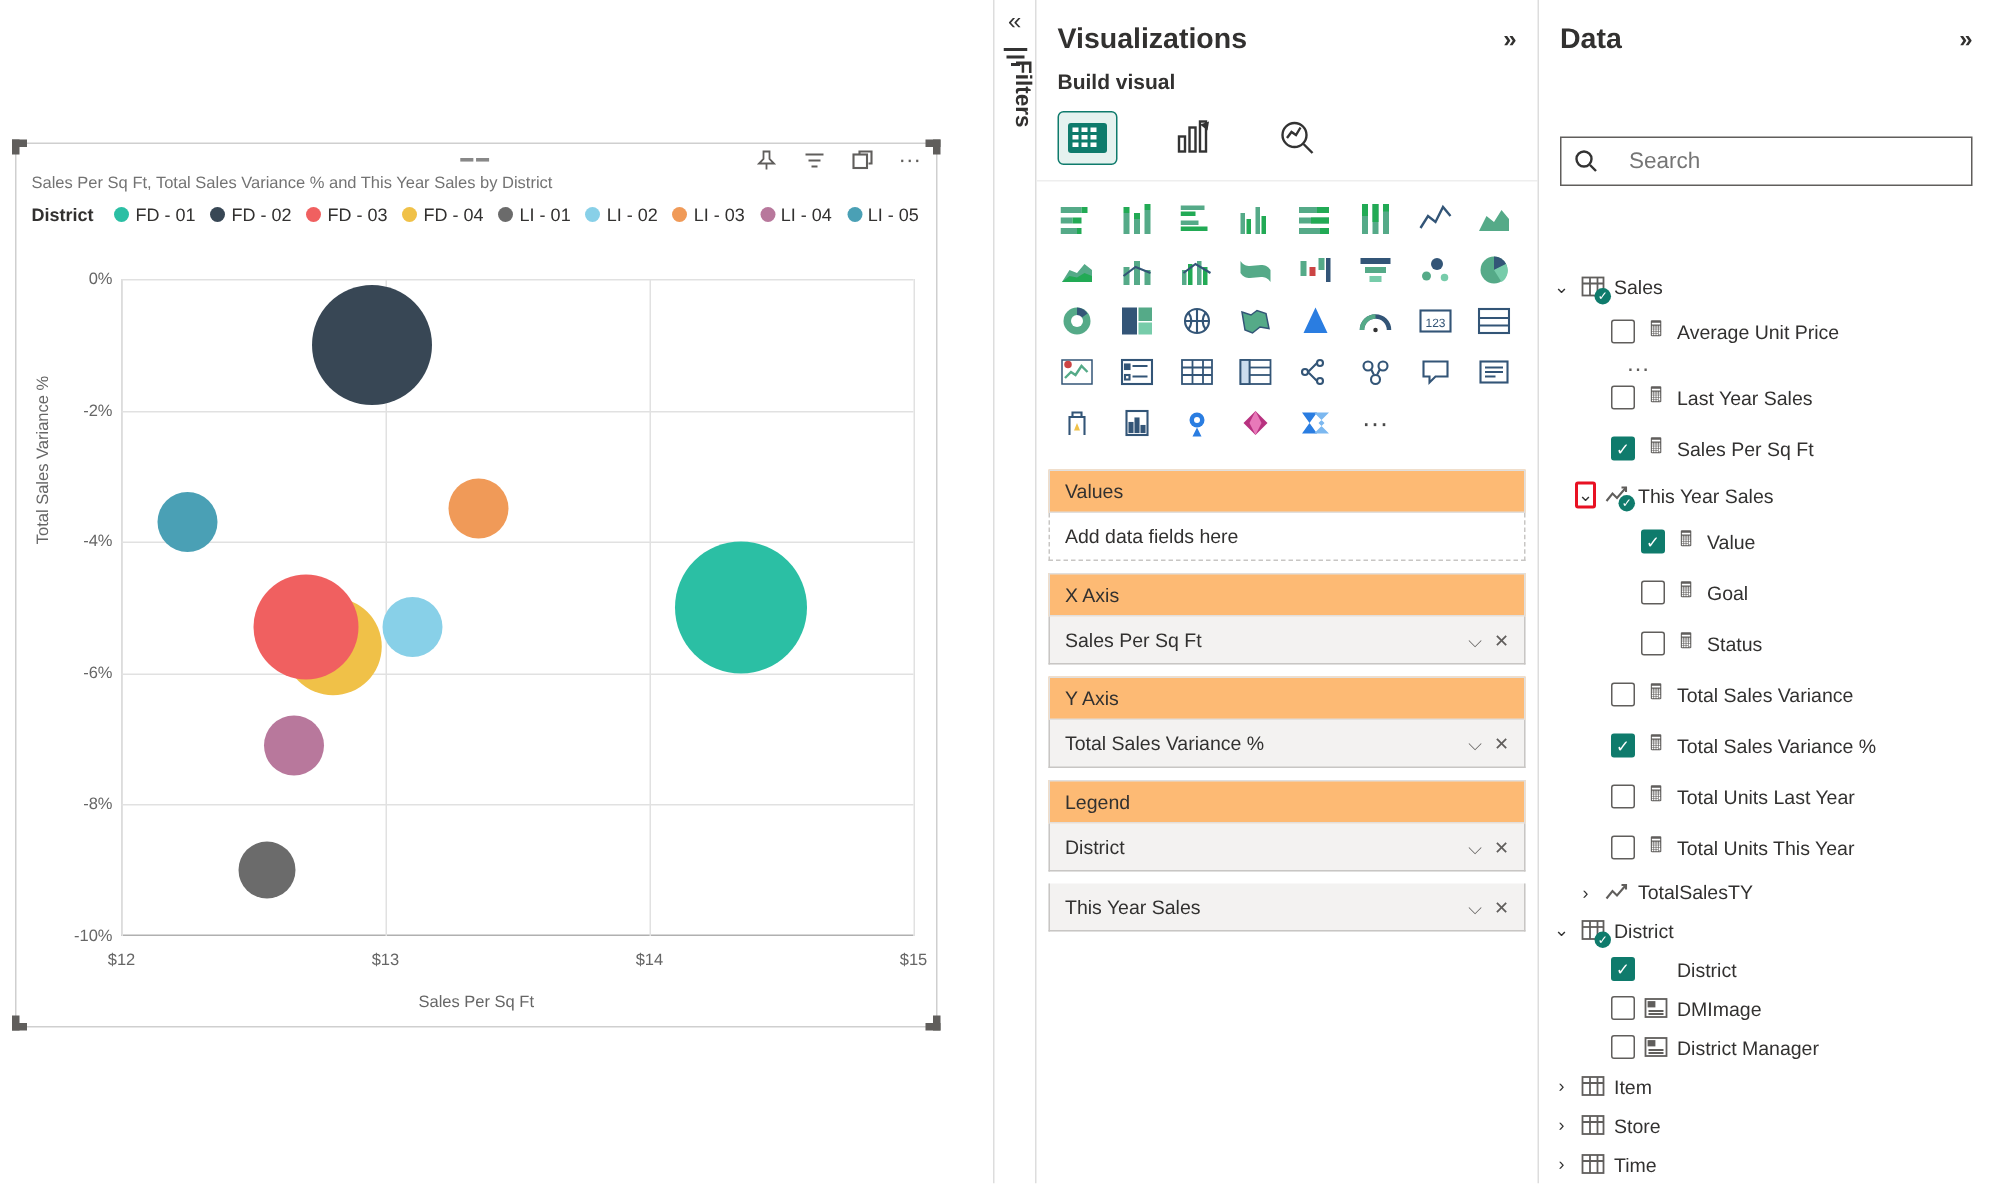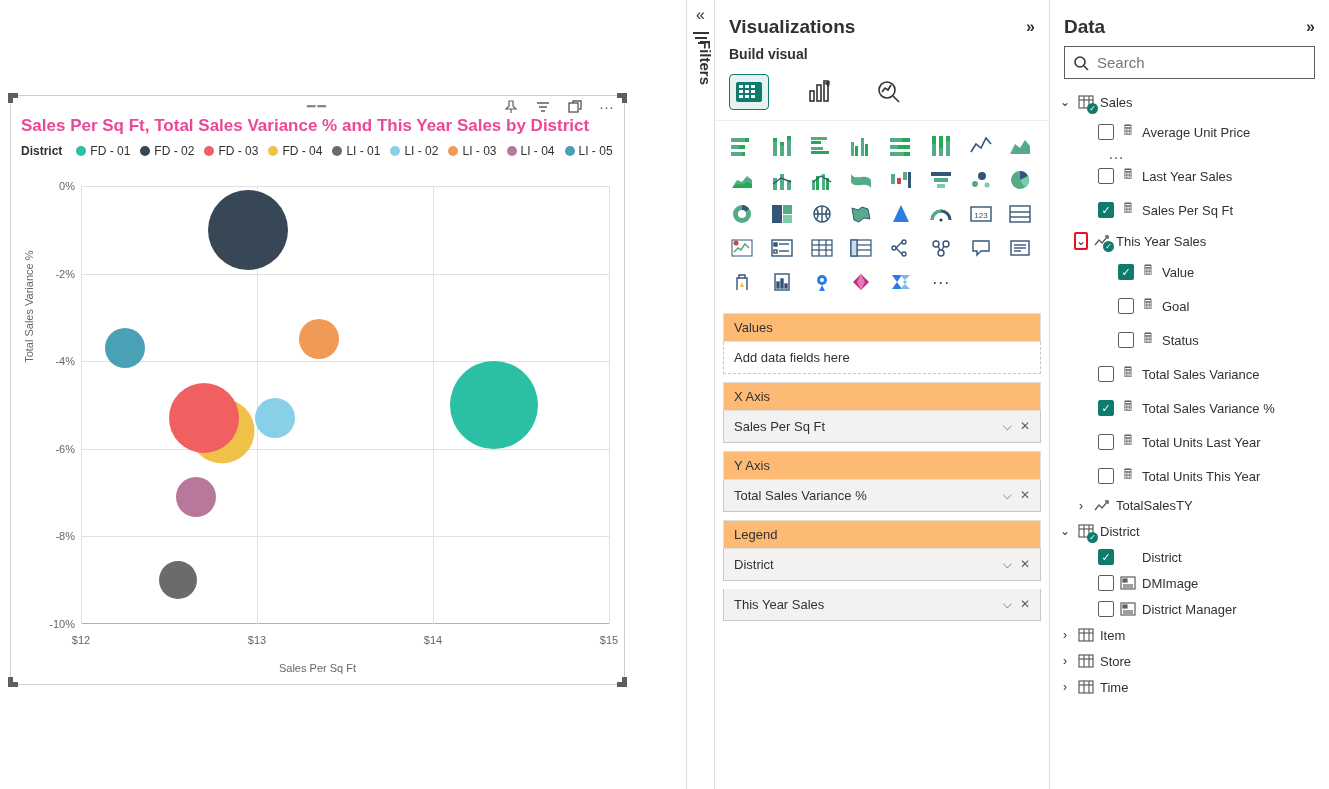--- a/index.html
+++ b/index.html
@@ -31,21 +31,21 @@
   .corner.bl { bottom: -3px; left: -3px; border-bottom-width: 5px; border-left-width: 5px; }
   .corner.br { bottom: -3px; right: -3px; border-bottom-width: 5px; border-right-width: 5px; }
   .drag-handle { text-align: center; color: #888; font-size: 14px; letter-spacing: 2px; padding-top: 2px; height:18px;}
   .chart-toolbar {
     position: absolute; right: 6px; top: 0;
     display: flex; gap: 16px; align-items: center;
     color: #605e5c; font-size: 15px;
     padding: 2px 4px;
   }
   .chart-toolbar span { cursor: pointer; }
-  .chart-title { font-size: 17px; color: #ec4899; padding: 2px 10px; font-weight: bold; }
+  .chart-title { font-size: 11px; color: #737373; padding: 2px 10px; }
   .legend { display: flex; flex-wrap: wrap; gap: 4px 10px; padding: 6px 10px; font-size: 12px; align-items: center;}
   .legend .label-head { font-weight: 600; margin-right: 4px; }
   .legend .item { display: flex; align-items: center; gap: 4px; }
   .legend .dot { width: 10px; height: 10px; border-radius: 50%; }
   .plot { position: absolute; left: 70px; right: 15px; top: 90px; bottom: 60px; }
   .grid-line-h, .grid-line-v { position: absolute; background: #e1e1e1; }
   .grid-line-h { height: 1px; left: 0; right: 0; }
   .grid-line-v { width: 1px; top: 0; bottom: 0; }
   .plot-border-left { position:absolute; left:0; top:0; bottom:0; width:1px; background:#b0b0b0;}
   .plot-border-bottom { position:absolute; left:0; right:0; bottom:0; height:1px; background:#b0b0b0;}
@@ -58,50 +58,50 @@
   .filters-rail { width: 28px; border-left: 1px solid #ddd; position: relative; background:#fff;}
   .filters-rail .chev { position:absolute; top:6px; left:0; right:0; text-align:center; font-size:16px; color:#333; cursor:pointer;}
   .filters-rail .vert {
     position:absolute; top:40px; left:0; right:0;
     writing-mode: vertical-rl; text-align:center; font-size:15px; font-weight:600; cursor:pointer;
   }
   .filters-rail .bars { position:absolute; top:32px; left:6px; }
 
   .pane { border-left: 1px solid #ddd; display:flex; flex-direction:column; }
   .viz-pane { width: 335px; }
-  .data-pane { width: 280px; }
+  .data-pane { width: 304px; justify-content: space-between; }
   .pane-header {
     display:flex; justify-content:space-between; align-items:center;
     padding: 16px 14px 8px 14px; font-size: 19px; font-weight: 600;
   }
   .pane-header .exp { font-size: 16px; cursor:pointer;}
   .sub-header { font-size: 14px; font-weight: 600; padding: 0 14px 6px; }
   .build-tabs { display:flex; gap: 30px; padding: 6px 14px 10px; border-bottom: 1px solid #eee;}
   .build-tabs .tab { width:40px; height:36px; display:flex; align-items:center; justify-content:center; cursor:pointer; border-radius:4px;}
   .build-tabs .tab.active { background:#e5f2ef; border:1px solid #0f7b6c;}
   .viz-gallery { padding: 10px 10px; display:grid; grid-template-columns: repeat(8, 1fr); gap:4px;}
   .viz-gallery .v {
     width:34px; height:30px; display:flex; align-items:center; justify-content:center;
     color:#4a4a4a; cursor:pointer; font-size:18px;
   }
   .wells { padding: 6px 8px; overflow-y:auto; }
   .well-group { margin-bottom: 8px; }
   .well-label { font-size:13px; font-weight:400; background:#fdba74; padding:6px 10px; border:1px solid #e1dfdd;}
   .well-value {
     font-size:13px; padding:8px 10px; border:1px dashed #c8c6c4; border-top:none;
-    display:flex; justify-content:space-between; align-items:flex-start; background:#fff;
+    display:flex; justify-content:space-between; align-items:flex-end; background:#fff;
   }
   .well-value.filled { border:1px solid #c8c6c4; border-top:none; background:#f3f2f1;}
   .well-value .ctrls { color:#605e5c; font-size:12px; display:flex; gap:8px;}
 
   .search-box {
     margin: 0 14px 10px; border:1px solid #605e5c; padding:6px 8px;
     display:flex; align-items:center; gap:6px; font-size:15px;
   }
-  .search-box input { border:none; outline:none; flex:1; font-size:15px; }
+  .search-box input { border:none; outline:none; flex:1; font-size:15px;margin-left:13px; }
   .tree { padding: 0 4px; font-size:13px; overflow-y:auto;}
   .tree-row {
     display:flex; align-items:center; gap:6px; padding:5px 4px;
     cursor:pointer; white-space:nowrap;
   }
   .tree-row .chev-t { width:14px; text-align:center; color:#333; font-size:12px;}
   .tree-row .chk {
     width:16px; height:16px; border:1px solid #605e5c; border-radius:2px;
     display:flex; align-items:center; justify-content:center; font-size:11px;
   }

